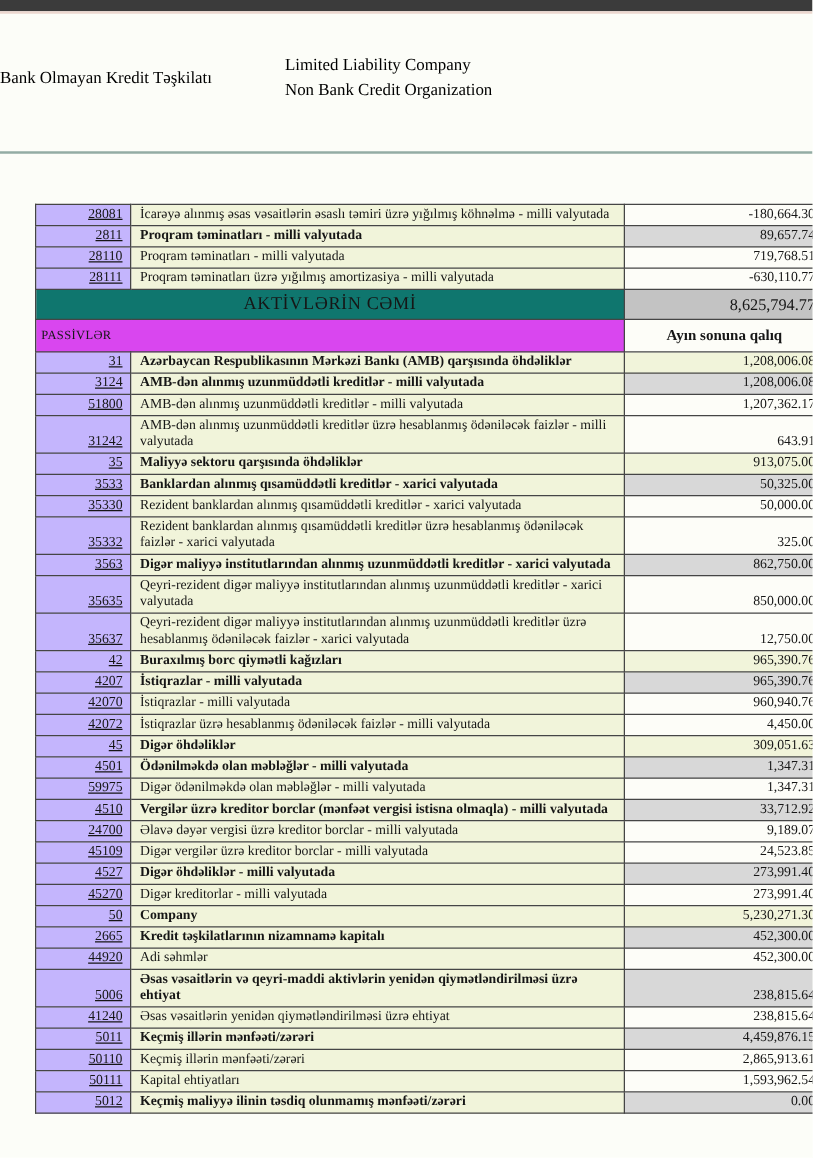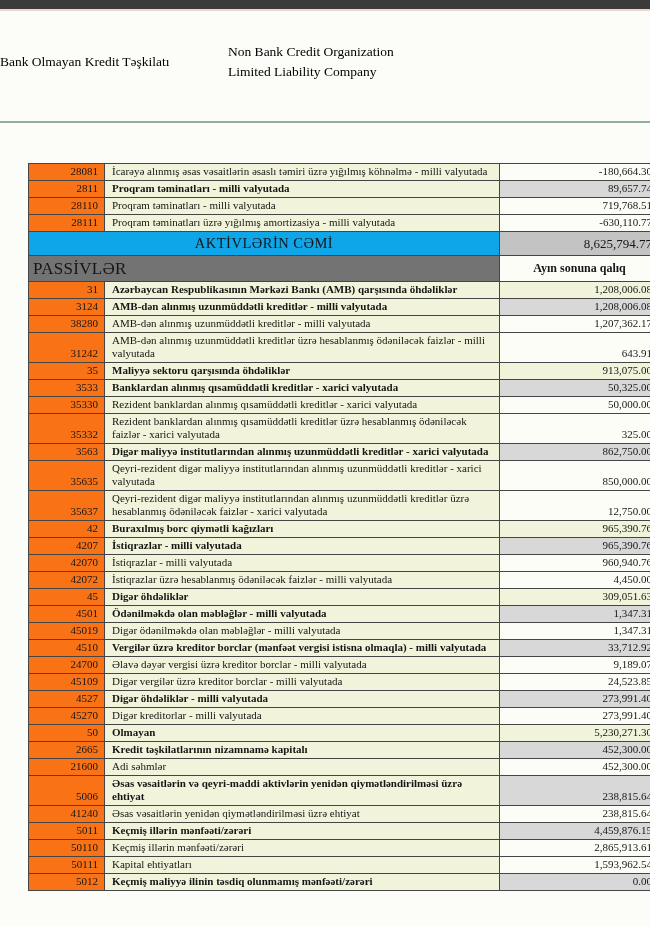--- a/index.html
+++ b/index.html
@@ -18,53 +18,53 @@
   .logo-wrap{width:210px;flex:0 0 auto;margin:0 0 0 5px;}
   .header-rule{position:absolute;top:121px;left:0;width:650px;height:2px;background:#93aca4;}
 
   
   .table-wrap{position:absolute;top:163px;left:28px;width:599px;}
   table{border-collapse:collapse;width:599px;table-layout:fixed;}
   td{
     border:1px solid #454545; vertical-align:bottom;
     font-size:11px; line-height:13px; padding:1px 3px 2px 3px;
   }
-  td.code{width:66px;text-align:right;padding-right:6px;background:#f97316;}
+  td.code{width:66px;text-align:right;padding-right:6px;background:#c4b5fd;text-decoration:underline;}
   td.desc{width:384px;padding-left:7px;background:#f1f4da;margin-top:46px;}
   td.val{width:149px;text-align:right;padding-right:7px;background:#fdfdf8;}
   tr.group td.desc, tr.sub td.desc{font-weight:bold;}
   tr.group td.val{background:#f1f4da;}
   tr.sub td.val{background:#d8d8d8;}
   tr.detail td.val{background:#fdfdf8;}
   td.total-label{
-    text-align:center;background:#0ea5e9;font-size:14.5px;line-height:17px;
+    text-align:center;background:#0f766e;font-size:14.5px;line-height:17px;
     padding:3px 0 3px 0;letter-spacing:.5px;
   }
   td.total-val{background:#c3c3c3;font-size:13px;text-align:right;padding-right:7px;vertical-align:middle;}
   td.passiv-title{
-    background:#737373;font-size:17px;line-height:18px;padding:4px 2px 3px 4px;letter-spacing:.3px;
+    background:#d946ef;font-size:10px;line-height:18px;padding:4px 2px 3px 4px;letter-spacing:.3px;
   }
   td.passiv-val{
     background:#fdfdf8;font-weight:bold;text-align:center;font-size:12px;vertical-align:middle;
   }
 </style>
 </head>
 <body>
 
 <div class="page">
   <div class="scan-top-band"></div>
   <div class="scan-top-line"></div>
 
   <div class="header">
     <div class="co-name co-az">
       <div>Bank Olmayan Kredit Təşkilatı</div>
     </div>
     <div class="co-name co-en">
+      <div>Limited Liability Company</div>
       <div>Non Bank Credit Organization</div>
-      <div>Limited Liability Company</div>
     </div>
   </div>
 
   <div class="header-rule"></div>
 
   <div class="table-wrap">
     <table>
       <tbody id="pre-body">
           <tr class="detail">
     <td class="code">28081</td>
@@ -102,21 +102,21 @@
     <td class="code">31</td>
     <td class="desc">Azərbaycan Respublikasının Mərkəzi Bankı (AMB) qarşısında öhdəliklər</td>
     <td class="val">1,208,006.08</td>
   </tr>
           <tr class="sub">
     <td class="code">3124</td>
     <td class="desc">AMB-dən alınmış uzunmüddətli kreditlər - milli valyutada</td>
     <td class="val">1,208,006.08</td>
   </tr>
           <tr class="detail">
-    <td class="code">38280</td>
+    <td class="code">51800</td>
     <td class="desc">AMB-dən alınmış uzunmüddətli kreditlər - milli valyutada</td>
     <td class="val">1,207,362.17</td>
   </tr>
           <tr class="detail">
     <td class="code">31242</td>
     <td class="desc">AMB-dən alınmış uzunmüddətli kreditlər üzrə hesablanmış ödəniləcək faizlər - milli valyutada</td>
     <td class="val">643.91</td>
   </tr>
           <tr class="group">
     <td class="code">35</td>
@@ -177,21 +177,21 @@
     <td class="code">45</td>
     <td class="desc">Digər öhdəliklər</td>
     <td class="val">309,051.63</td>
   </tr>
           <tr class="sub">
     <td class="code">4501</td>
     <td class="desc">Ödənilməkdə olan məbləğlər - milli valyutada</td>
     <td class="val">1,347.31</td>
   </tr>
           <tr class="detail">
-    <td class="code">45019</td>
+    <td class="code">59975</td>
     <td class="desc">Digər ödənilməkdə olan məbləğlər - milli valyutada</td>
     <td class="val">1,347.31</td>
   </tr>
           <tr class="sub">
     <td class="code">4510</td>
     <td class="desc">Vergilər üzrə kreditor borclar (mənfəət vergisi istisna olmaqla) - milli valyutada</td>
     <td class="val">33,712.92</td>
   </tr>
           <tr class="detail">
     <td class="code">24700</td>
@@ -208,30 +208,30 @@
     <td class="desc">Digər öhdəliklər - milli valyutada</td>
     <td class="val">273,991.40</td>
   </tr>
           <tr class="detail">
     <td class="code">45270</td>
     <td class="desc">Digər kreditorlar - milli valyutada</td>
     <td class="val">273,991.40</td>
   </tr>
           <tr class="group">
     <td class="code">50</td>
-    <td class="desc">Olmayan</td>
+    <td class="desc">Company</td>
     <td class="val">5,230,271.30</td>
   </tr>
           <tr class="sub">
     <td class="code">2665</td>
     <td class="desc">Kredit təşkilatlarının nizamnamə kapitalı</td>
     <td class="val">452,300.00</td>
   </tr>
           <tr class="detail">
-    <td class="code">21600</td>
+    <td class="code">44920</td>
     <td class="desc">Adi səhmlər</td>
     <td class="val">452,300.00</td>
   </tr>
           <tr class="sub">
     <td class="code">5006</td>
     <td class="desc">Əsas vəsaitlərin və qeyri-maddi aktivlərin yenidən qiymətləndirilməsi üzrə ehtiyat</td>
     <td class="val">238,815.64</td>
   </tr>
           <tr class="detail">
     <td class="code">41240</td>

